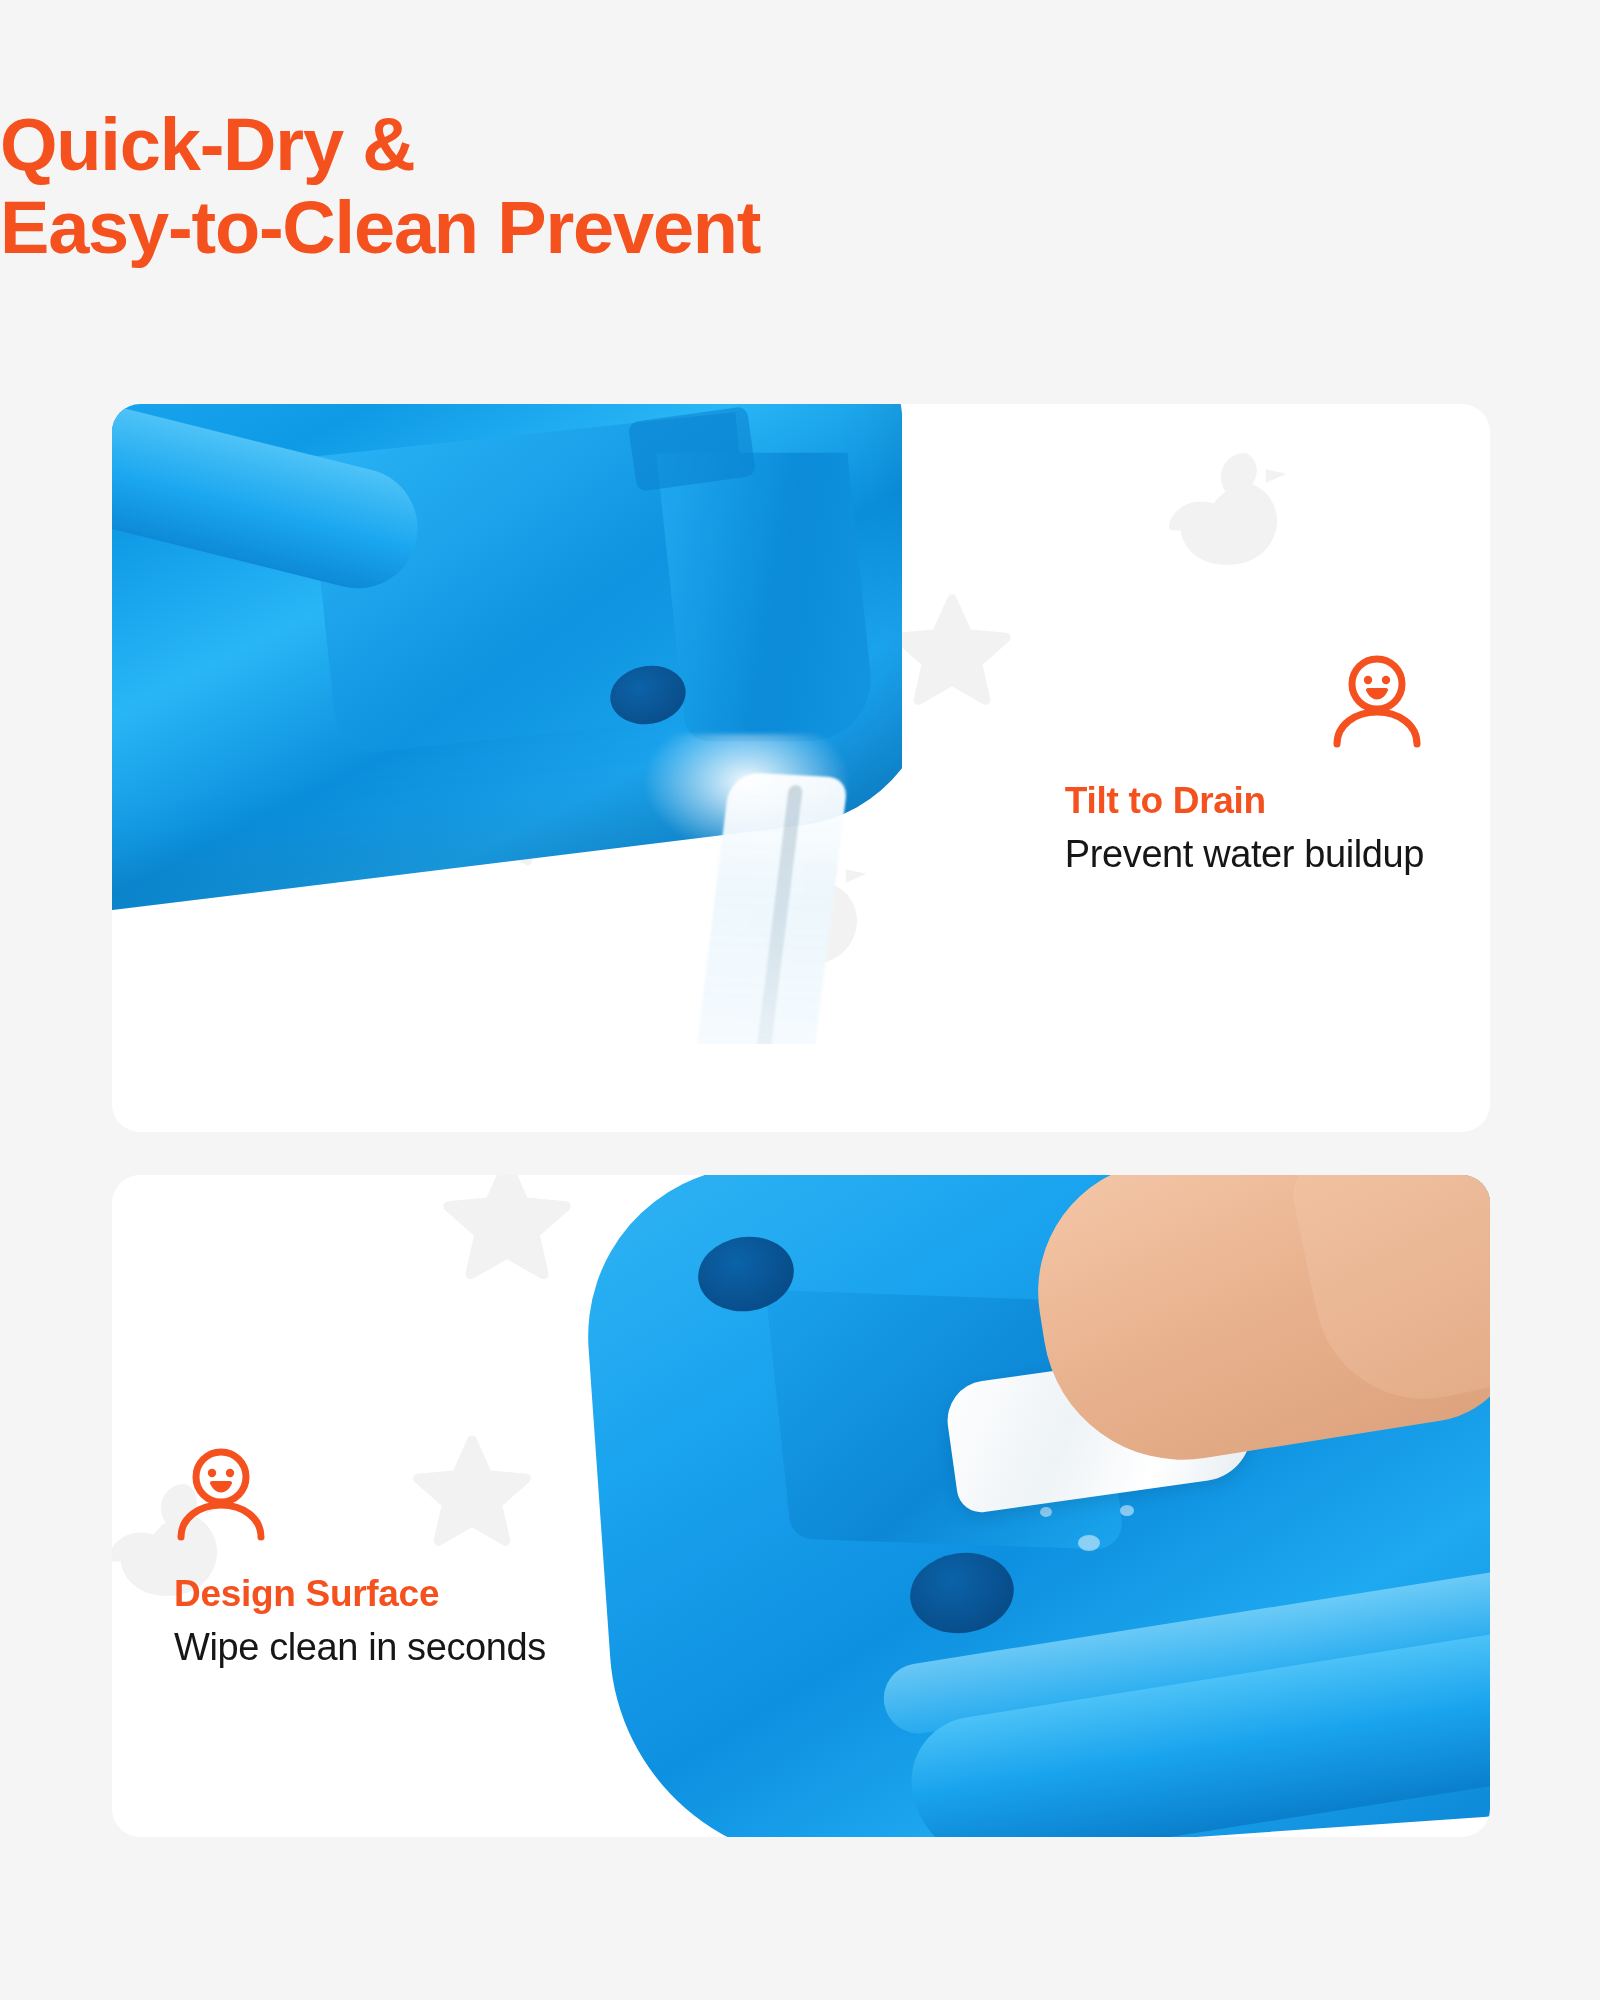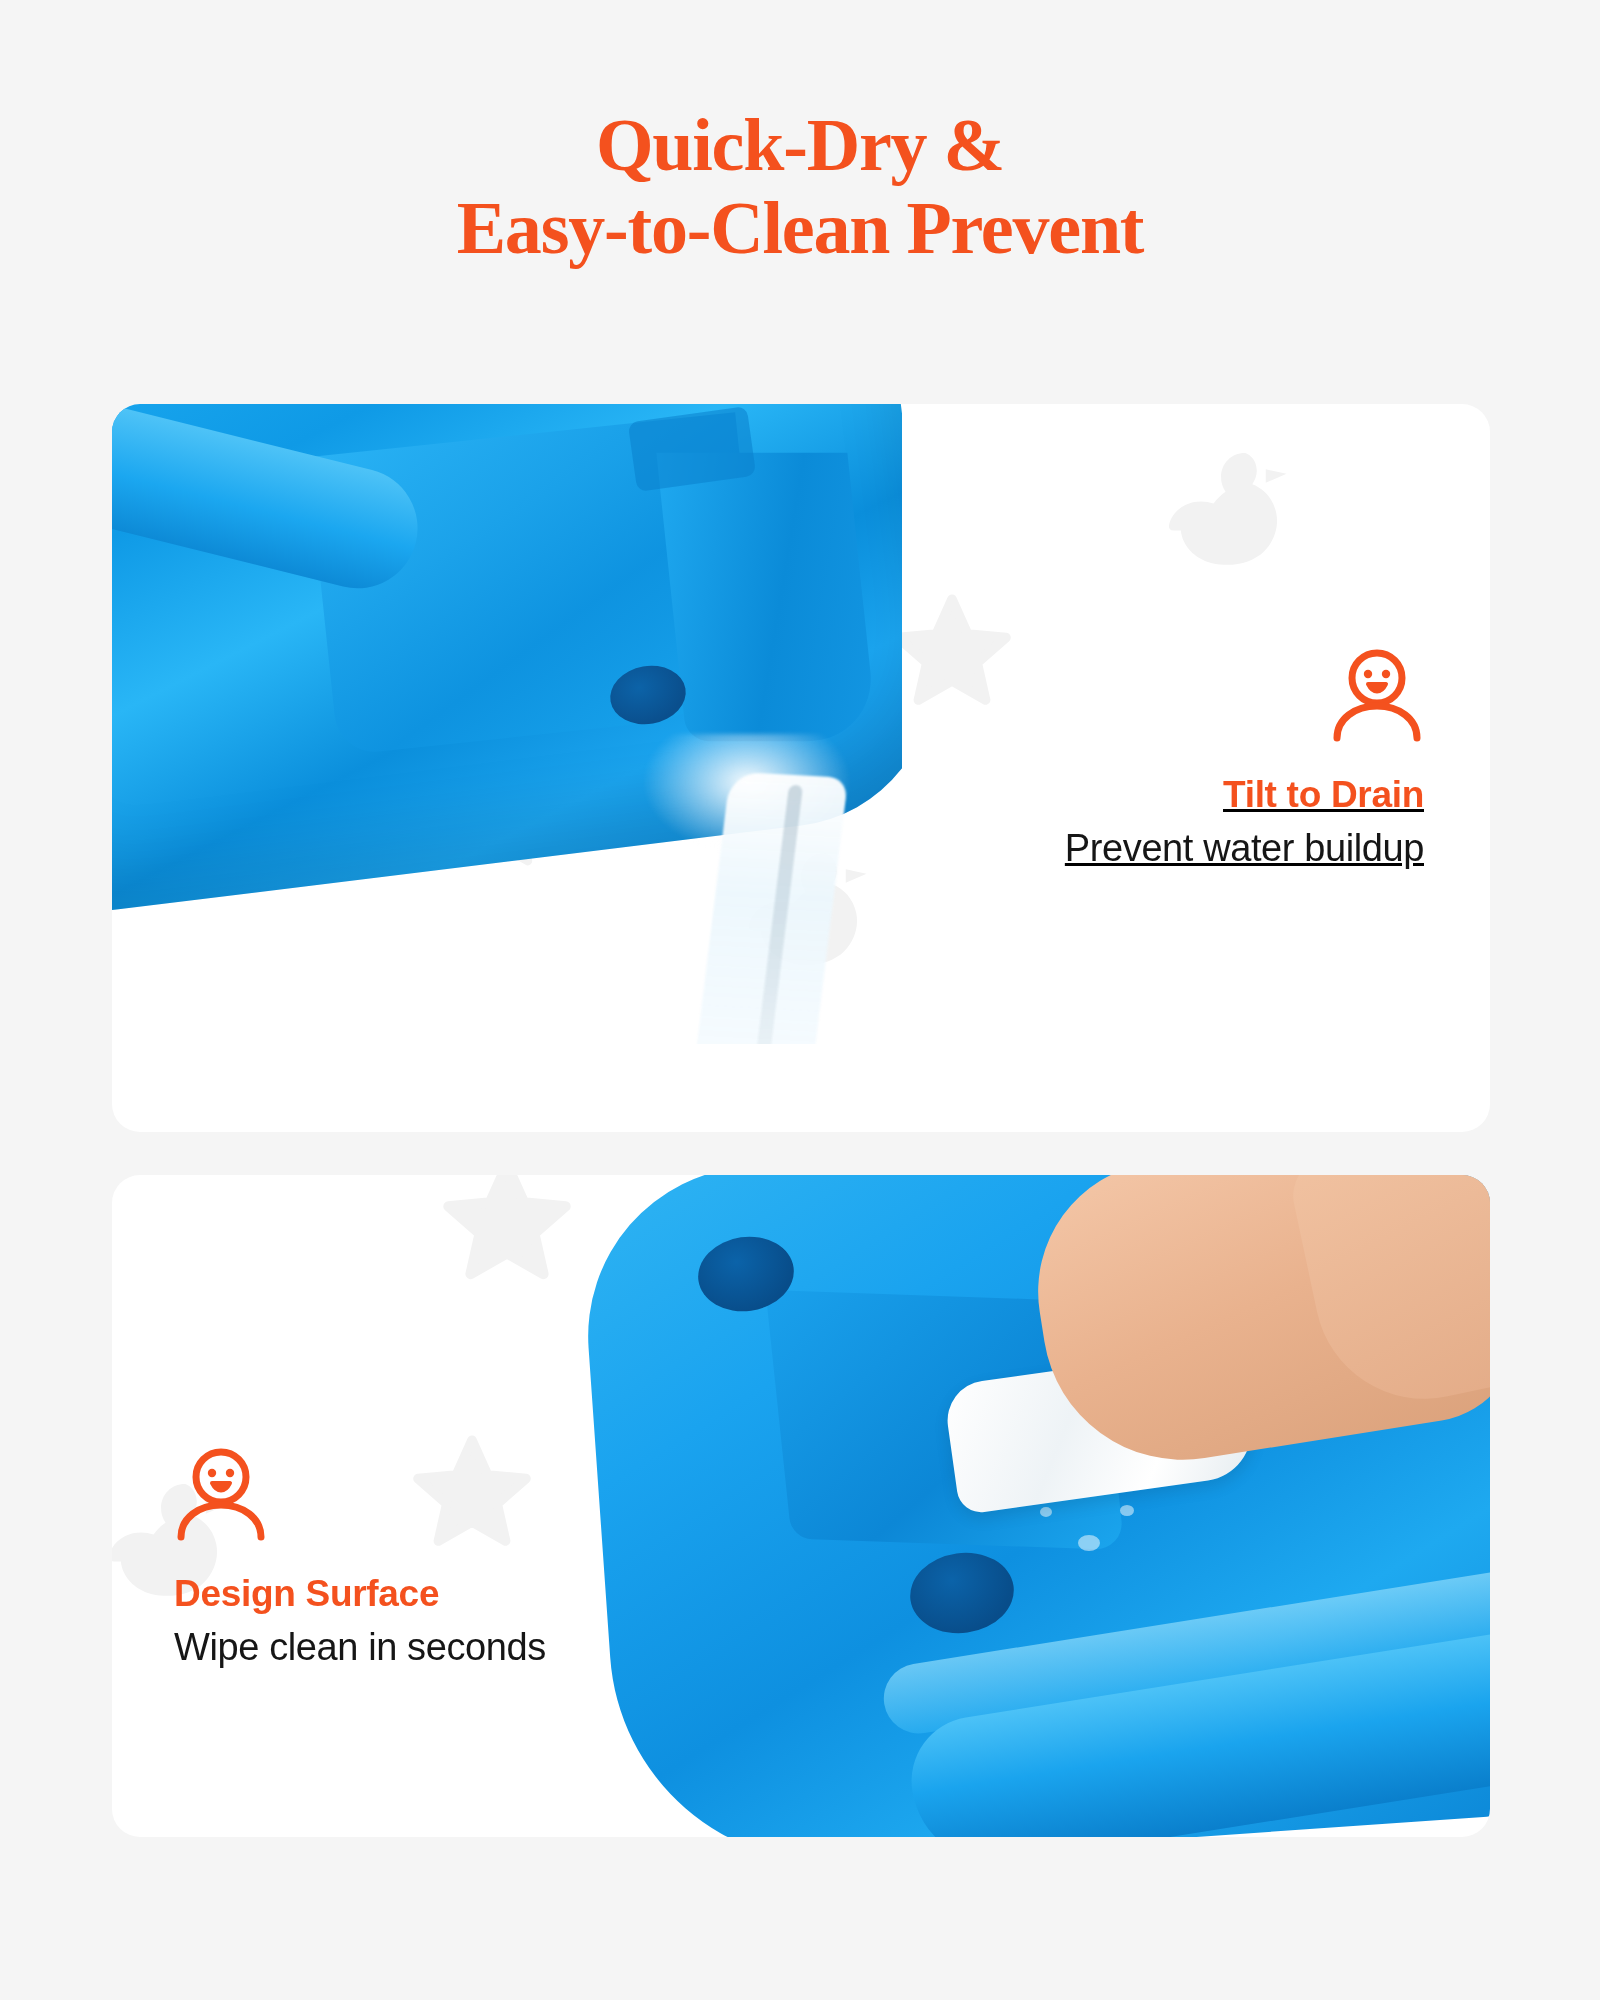--- a/index.html
+++ b/index.html
@@ -12,23 +12,22 @@
     height: 2000px;
     background: #f5f5f5;
     font-family: "Liberation Sans", sans-serif;
     overflow: hidden;
     position: relative;
   }
 
   
   .headline {
     padding-top: 104px;
-    text-align: center;
+    text-align: left;
     line-height: 1.12;
-    font-family: Liberation Serif, serif;
   }
   .headline .line {
     display: block;
     font-size: 74px;
     font-weight: bold;
     color: #f4511e;
     letter-spacing: -1.2px;
   }
 
   
@@ -253,23 +252,21 @@
   }
   .droplets { position: absolute; border-radius: 50%; background: rgba(255,255,255,.5); }
 
   
   .feature {
     position: absolute;
     z-index: 5;
   }
   #feature-drain {
     right: 66px;
-    top: 244px;
-    text-align: right;
-    text-decoration: underline;
+    top: 250px;
   }
   #feature-wipe {
     left: 62px;
     top: 272px;
     text-align: left;
   }
   .feature-icon {
     margin-bottom: 24px;
   }
   #feature-drain .feature-icon { text-align: right; }

